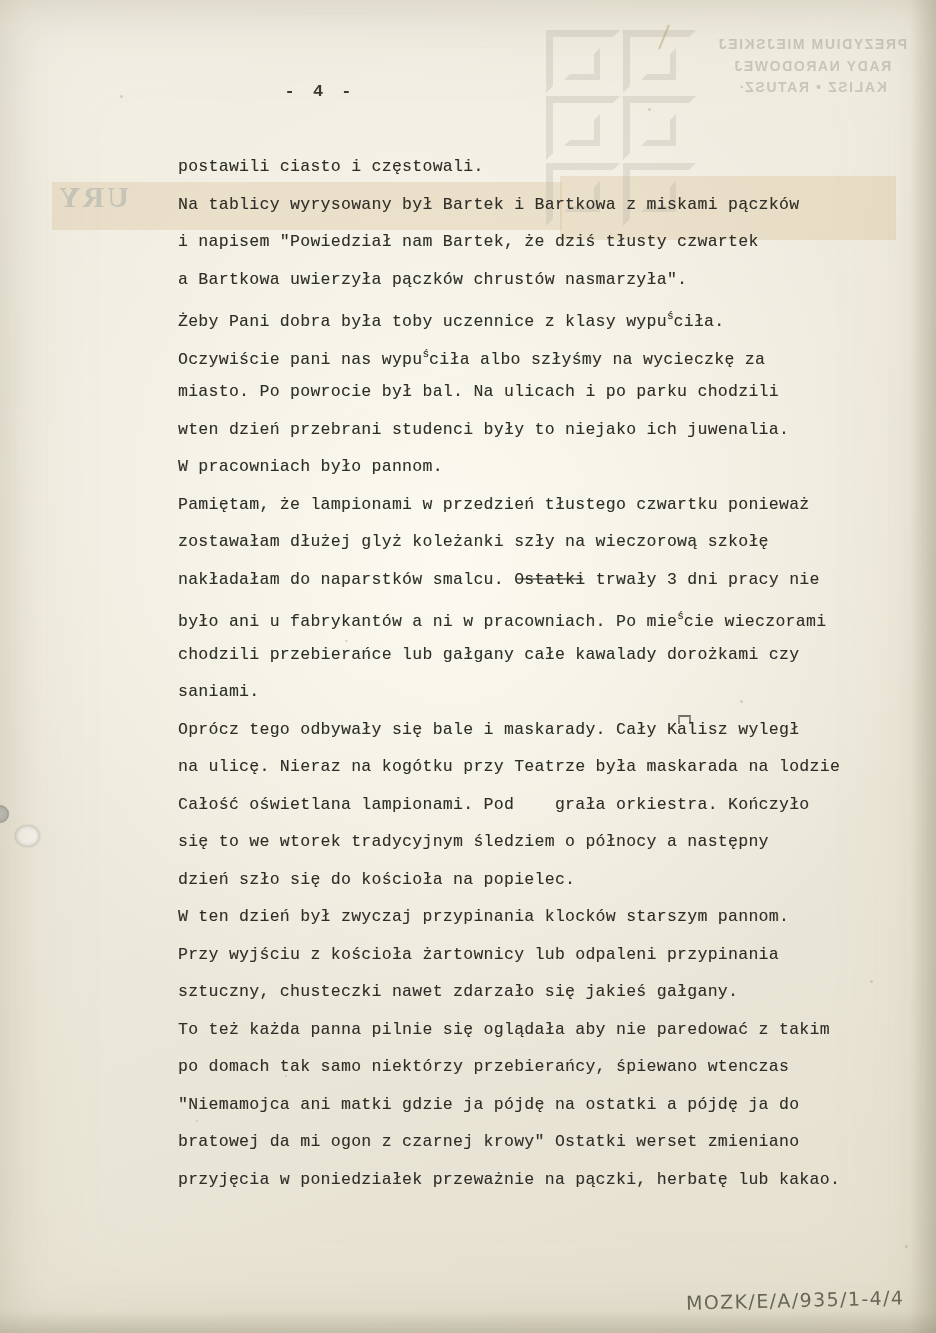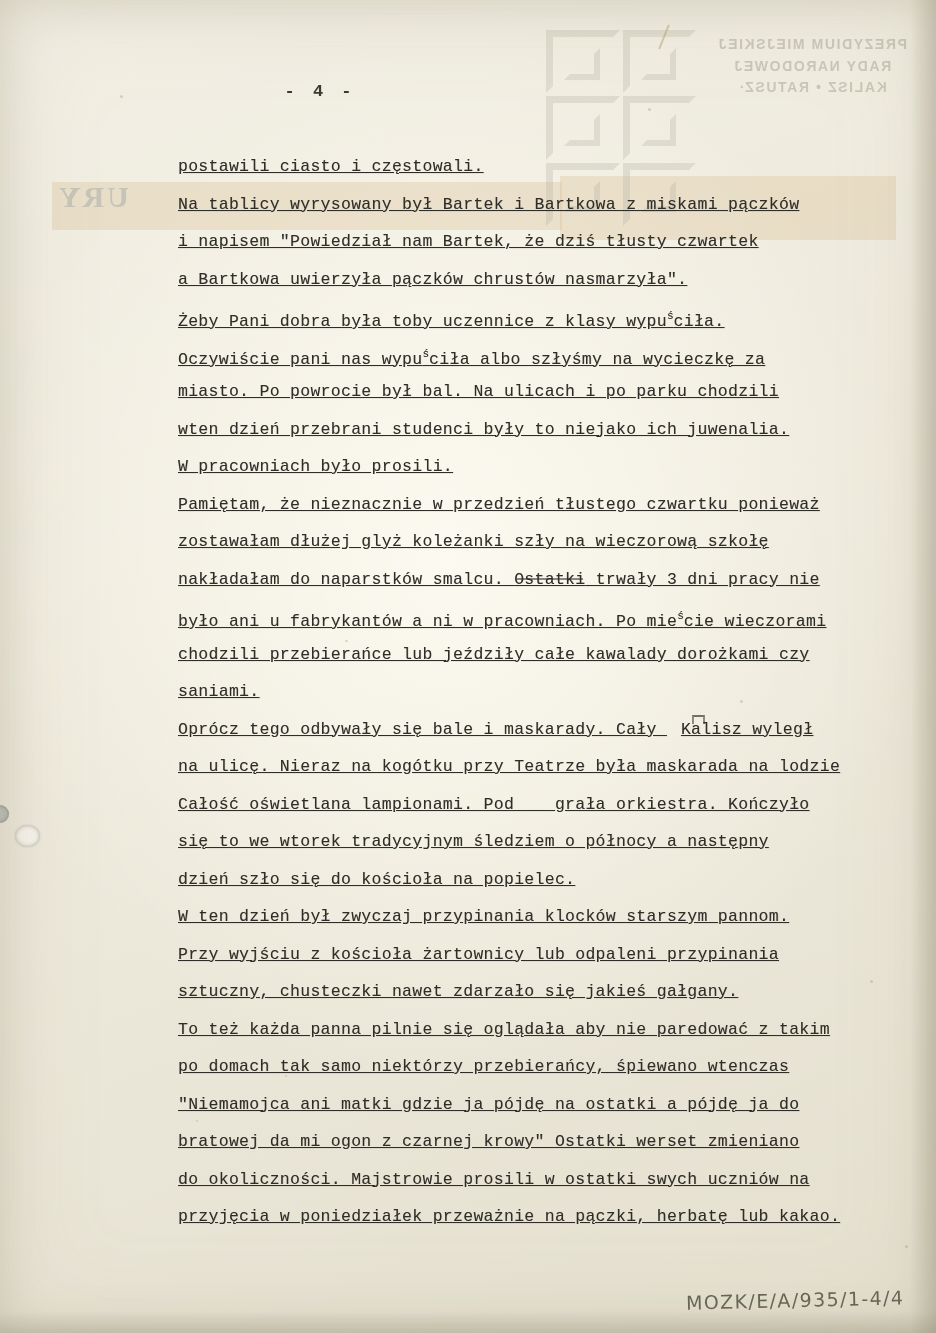--- a/index.html
+++ b/index.html
@@ -178,42 +178,40 @@
     z-index: 5;
   }
   .tline {
     height: 37.5px;
     font-size: 16.4px;
     letter-spacing: 0.35px;
     color: #2e2d28;
     white-space: pre;
     line-height: 37.5px;
     text-shadow: 0.4px 0.3px 0.5px rgba(60,58,48,0.30);
-    text-decoration: underline;
   }
   .tline .sup {
     font-size: 11px;
     vertical-align: 7px;
     letter-spacing: 0;
   }
   .tline .strike-over {
     position: relative;
   }
   .tline .strike-over::after {
     content: "";
     position: absolute;
     left: 4%;
     top: 46%;
     width: 92%;
     height: 2px;
     background: rgba(45,44,38,0.55);
   }
   .tline .over-mark {
     position: relative;
-    margin-left: 14px;
   }
   .tline .over-mark::before {
     content: "";
     position: absolute;
     left: 18%;
     top: -5px;
     width: 9px;
     height: 7px;
     border-top: 2px solid rgba(45,44,38,0.65);
     border-left: 2px solid rgba(45,44,38,0.5);
@@ -274,40 +272,39 @@
 
   <div class="body-text" id="body-text">
       <div class="tline">postawili ciasto i częstowali.</div>
       <div class="tline">Na tablicy wyrysowany był Bartek i Bartkowa z miskami pączków</div>
       <div class="tline">i napisem "Powiedział nam Bartek, że dziś tłusty czwartek</div>
       <div class="tline">a Bartkowa uwierzyła pączków chrustów nasmarzyła".</div>
       <div class="tline">Żeby Pani dobra była toby uczennice z klasy wypu<span class="sup">ś</span>ciła.</div>
       <div class="tline">Oczywiście pani nas wypu<span class="sup">ś</span>ciła albo szłyśmy na wycieczkę za</div>
       <div class="tline">miasto. Po powrocie był bal. Na ulicach i po parku chodzili</div>
       <div class="tline">wten dzień przebrani studenci były to niejako ich juwenalia.</div>
-      <div class="tline">W pracowniach było prosili.</div>
-      <div class="tline">Pamiętam, że nieznacznie w przedzień tłustego czwartku ponieważ</div>
+      <div class="tline">W pracowniach było pannom.</div>
+      <div class="tline">Pamiętam, że lampionami w przedzień tłustego czwartku ponieważ</div>
       <div class="tline">zostawałam dłużej glyż koleżanki szły na wieczorową szkołę</div>
       <div class="tline">nakładałam do naparstków smalcu. <span class="strike-over">Ostatki</span> trwały 3 dni pracy nie</div>
       <div class="tline">było ani u fabrykantów a ni w pracowniach. Po mie<span class="sup">ś</span>cie wieczorami</div>
-      <div class="tline">chodzili przebierańce lub jeździły całe kawalady dorożkami czy</div>
+      <div class="tline">chodzili przebierańce lub gałgany całe kawalady dorożkami czy</div>
       <div class="tline">saniami.</div>
       <div class="tline">Oprócz tego odbywały się bale i maskarady. Cały <span class="over-mark">Kalisz</span> wyległ</div>
       <div class="tline">na ulicę. Nieraz na kogótku przy Teatrze była maskarada na lodzie</div>
       <div class="tline">Całość oświetlana lampionami. Pod    grała orkiestra. Kończyło</div>
       <div class="tline">się to we wtorek tradycyjnym śledziem o północy a następny</div>
       <div class="tline">dzień szło się do kościoła na popielec.</div>
       <div class="tline">W ten dzień był zwyczaj przypinania klocków starszym pannom.</div>
       <div class="tline">Przy wyjściu z kościoła żartownicy lub odpaleni przypinania</div>
       <div class="tline">sztuczny, chusteczki nawet zdarzało się jakieś gałgany.</div>
       <div class="tline">To też każda panna pilnie się oglądała aby nie paredować z takim</div>
       <div class="tline">po domach tak samo niektórzy przebierańcy, śpiewano wtenczas</div>
       <div class="tline">"Niemamojca ani matki gdzie ja pójdę na ostatki a pójdę ja do</div>
       <div class="tline">bratowej da mi ogon z czarnej krowy" Ostatki werset zmieniano</div>
-      <div class="tline">do okoliczności. Majstrowie prosili w ostatki swych uczniów na</div>
       <div class="tline">przyjęcia w poniedziałek przeważnie na pączki, herbatę lub kakao.</div>
     </div>
 
   <div class="punch-hole hole-edge"></div>
   <div class="punch-hole hole-main"></div>
 
   <div class="archive-ref">MOZK/E/A/935/1-4/4</div>
 
   <div class="speck" style="left:120px;  top:95px;  width:3px; height:3px;"></div>
   <div class="speck" style="left:648px;  top:108px; width:3px; height:3px;"></div>

